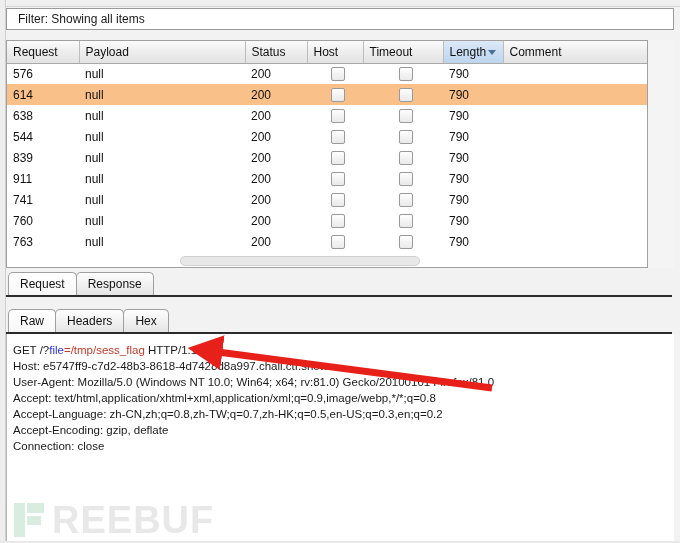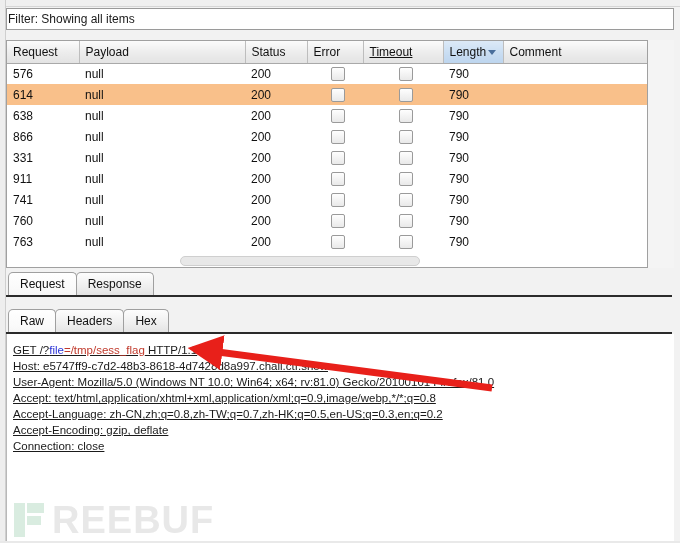--- a/index.html
+++ b/index.html
@@ -43,21 +43,21 @@
   
   .filter-bar {
     position: absolute;
     left: 6px; top: 8px;
     width: 668px; height: 22px;
     background: #ffffff;
     border: 1px solid #9a9a9a;
     box-sizing: border-box;
     display: flex;
     align-items: center;
-    padding-left: 1px;
+    padding-left: 11px;
   }
   .filter-bar .filter-text {
     font-size: 12px;
     color: #1a1a1a;
     white-space: nowrap;
   }
 
   
   .table-wrap {
     position: absolute;
@@ -124,21 +124,21 @@
     border-radius: 2px;
     background: linear-gradient(to bottom, #fefefe, #e9e9e9);
     vertical-align: middle;
   }
 
   
   .col-request { width: 72px; }
   .col-payload { width: 166px; }
   .col-status  { width: 62px; }
   .col-error   { width: 56px; }
-  .col-timeout { width: 80px; text-decoration: underline; }
+  .col-timeout { width: 80px; }
   .col-length  { width: 60px; }
   .col-comment { width: 164px; }
 
   
   .hscroll {
     position: absolute;
     left: 180px; top: 256px;
     width: 240px; height: 10px;
     background: #e8e8e8;
     border: 1px solid #cfcfcf;
@@ -199,21 +199,20 @@
   }
   .raw-lines {
     position: absolute;
     left: 6px; top: 8px;
     width: 660px;
     font-family: "Liberation Sans", sans-serif;
     font-size: 11.5px;
     line-height: 16px;
     color: #1a1a1a;
     white-space: nowrap;
-    text-decoration: underline;
   }
   .raw-lines .ln { height: 16px; }
   .tok-name  { color: #2a32d6; }
   .tok-value { color: #c0392b; }
   .tok-plain { color: #1a1a1a; }
 
   
   .arrow-svg {
     position: absolute;
     left: 0; top: 330px;
@@ -278,21 +277,21 @@
     <span class="filter-text">Filter: Showing all items</span>
   </div>
 
   <div class="table-wrap">
     <table class="results">
       <thead>
         <tr>
           <th class="col-request">Request</th>
           <th class="col-payload">Payload</th>
           <th class="col-status">Status</th>
-          <th class="col-error">Error</th>
+          <th class="col-error">Host</th>
           <th class="col-timeout">Timeout</th>
           <th class="col-length sorted">
             <span>Length</span>
             <span class="sort-caret"></span>
           </th>
           <th class="col-comment">Comment</th>
         </tr>
       </thead>
       <tbody id="results-body">
           <tr>
@@ -316,30 +315,30 @@
           <tr>
             <td class="col-request">638</td>
             <td class="col-payload">null</td>
             <td class="col-status">200</td>
             <td class="col-error c-center"><span class="cb"></span></td>
             <td class="col-timeout c-center"><span class="cb"></span></td>
             <td class="col-length">790</td>
             <td class="col-comment"></td>
           </tr>
           <tr>
-            <td class="col-request">866</td>
-            <td class="col-payload">null</td>
-            <td class="col-status">200</td>
-            <td class="col-error c-center"><span class="cb"></span></td>
-            <td class="col-timeout c-center"><span class="cb"></span></td>
-            <td class="col-length">790</td>
-            <td class="col-comment"></td>
-          </tr>
-          <tr>
-            <td class="col-request">331</td>
+            <td class="col-request">544</td>
+            <td class="col-payload">null</td>
+            <td class="col-status">200</td>
+            <td class="col-error c-center"><span class="cb"></span></td>
+            <td class="col-timeout c-center"><span class="cb"></span></td>
+            <td class="col-length">790</td>
+            <td class="col-comment"></td>
+          </tr>
+          <tr>
+            <td class="col-request">839</td>
             <td class="col-payload">null</td>
             <td class="col-status">200</td>
             <td class="col-error c-center"><span class="cb"></span></td>
             <td class="col-timeout c-center"><span class="cb"></span></td>
             <td class="col-length">790</td>
             <td class="col-comment"></td>
           </tr>
           <tr>
             <td class="col-request">911</td>
             <td class="col-payload">null</td>

